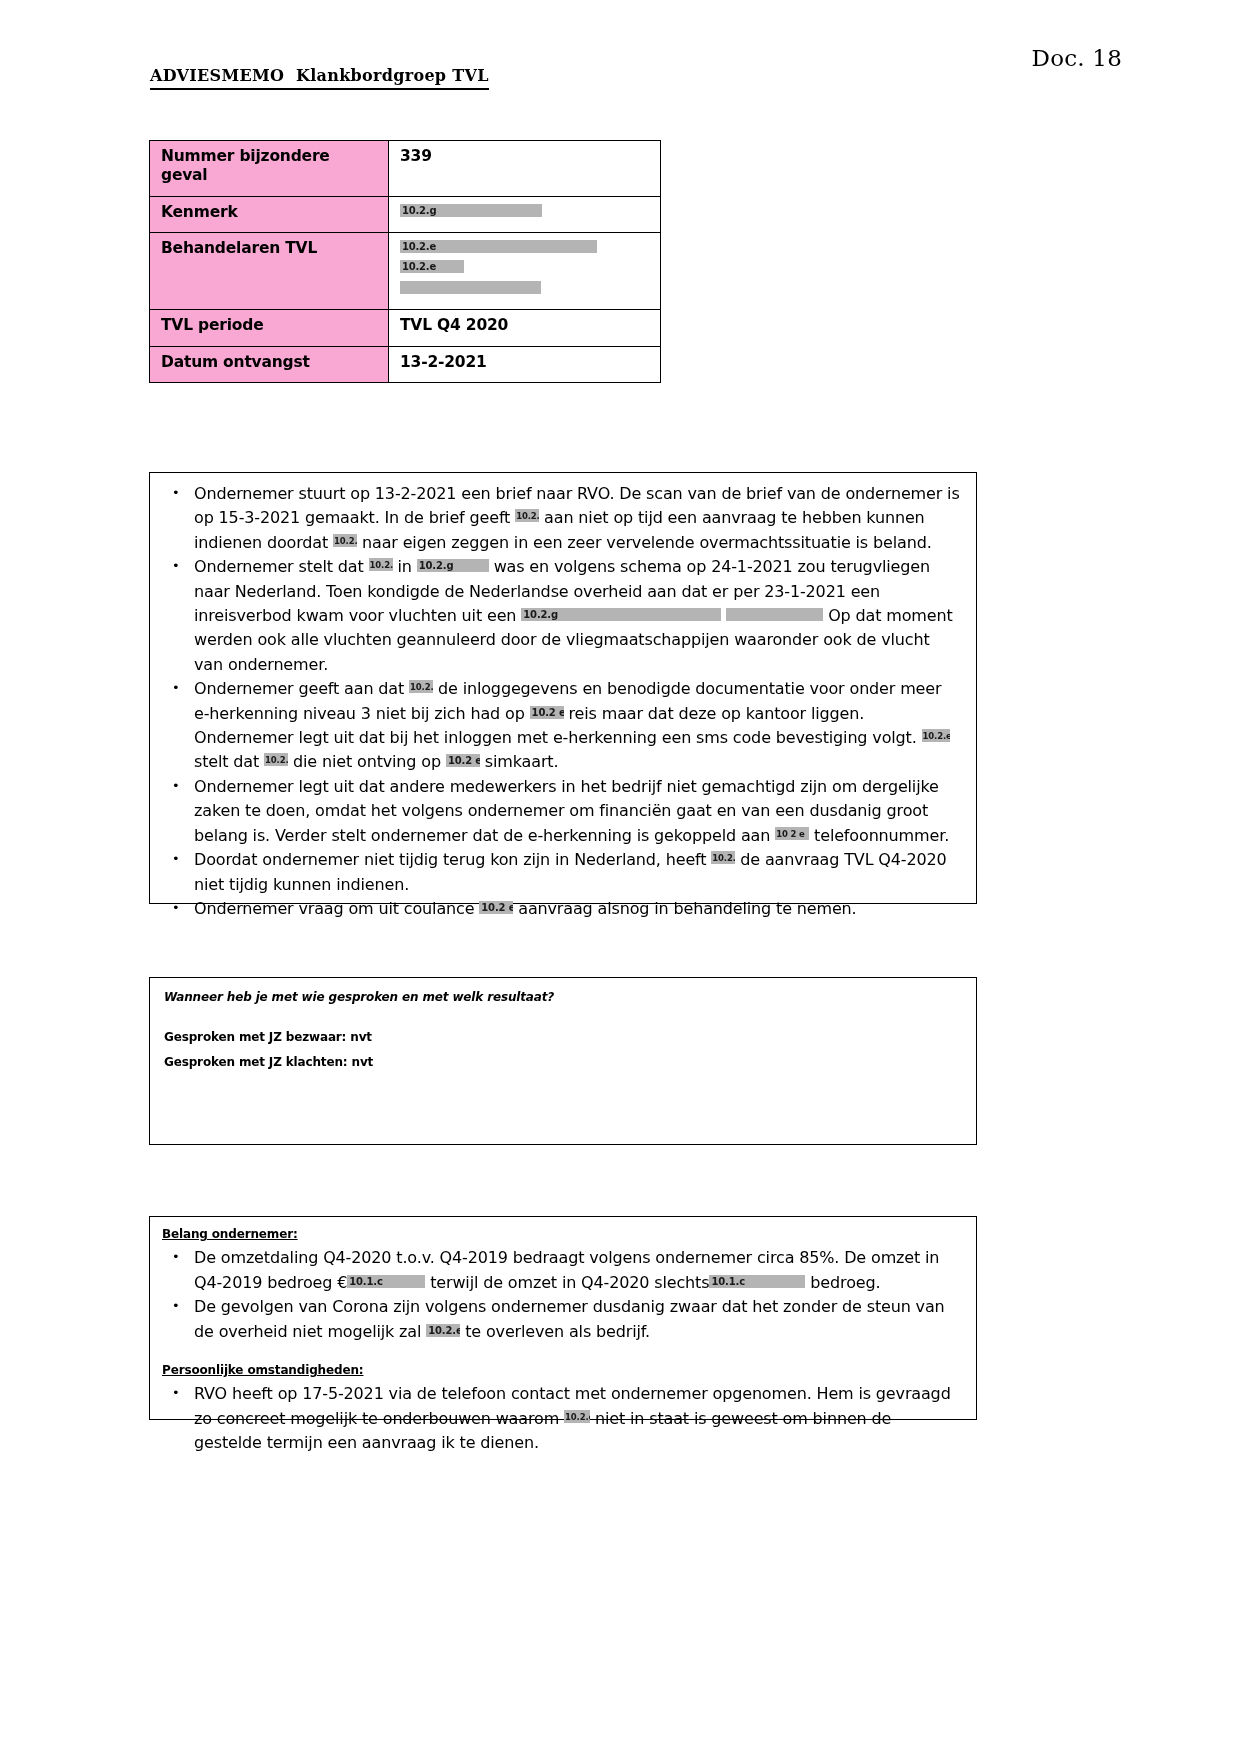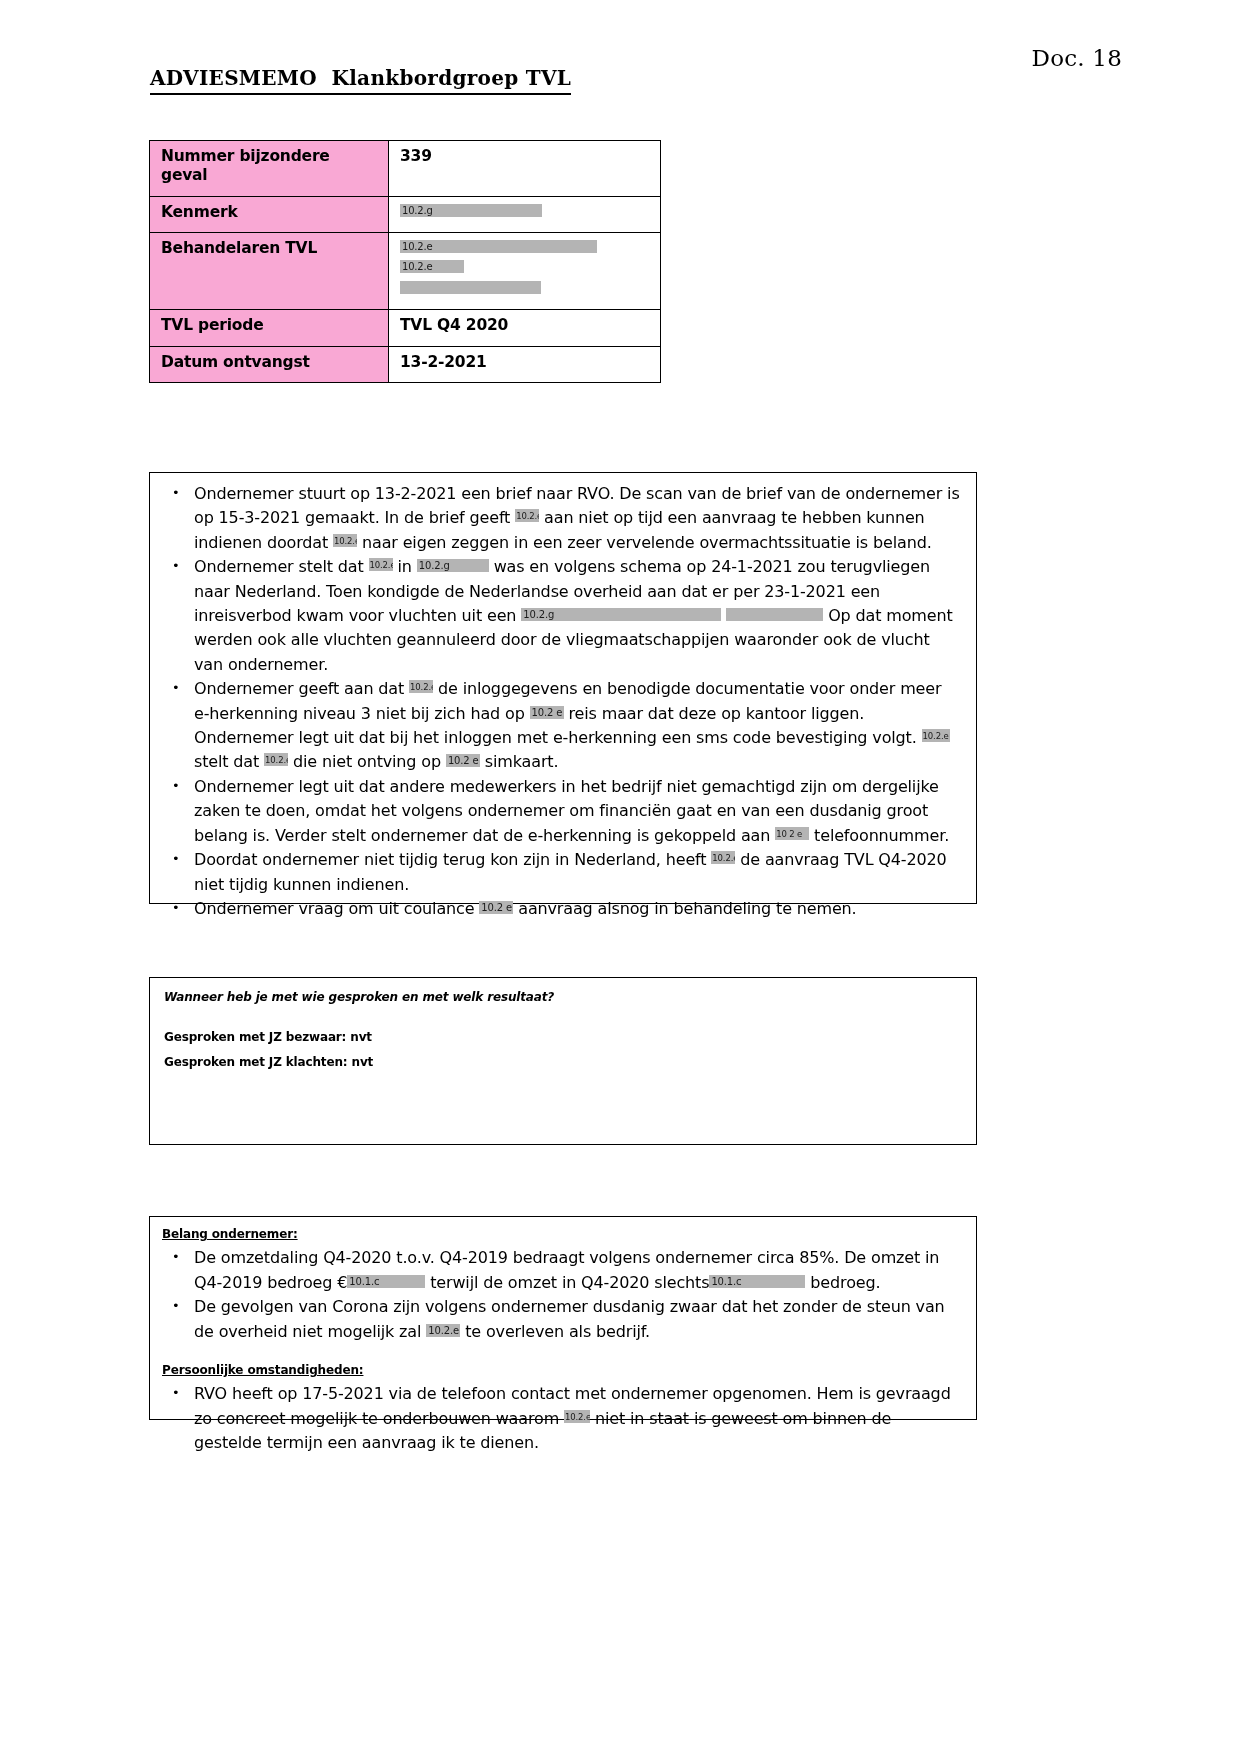--- a/index.html
+++ b/index.html
@@ -34,21 +34,21 @@
     letter-spacing: .2px;
   }
 
   
   .doc-title {
     position: absolute;
     left: 150px;
     top: 66px;
     font-family: "DejaVu Serif", serif;
     font-weight: bold;
-    font-size: 20px;
+    font-size: 16px;
     letter-spacing: .3px;
     padding-bottom: 3px;
     border-bottom: 2px solid #000;
     display: inline-block;
     white-space: pre;
   }
 
   
   .sec-head {
     position: absolute;
@@ -87,21 +87,21 @@
   }
   .info-table td.value {
     background: #ffffff;
   }
 
   
   .redact {
     display: inline-block;
     background: #b4b4b4;
     color: #1a1a1a;
-    font-weight: normal;
+    font-weight: bold;
     font-size: 11.5px;
     line-height: 14px;
     vertical-align: baseline;
     padding: 0 2px;
     white-space: pre;
     overflow: hidden;
     font-family: "DejaVu Sans", sans-serif;
   }
   .redact.blank { color: transparent; }
   .redact.tiny {

